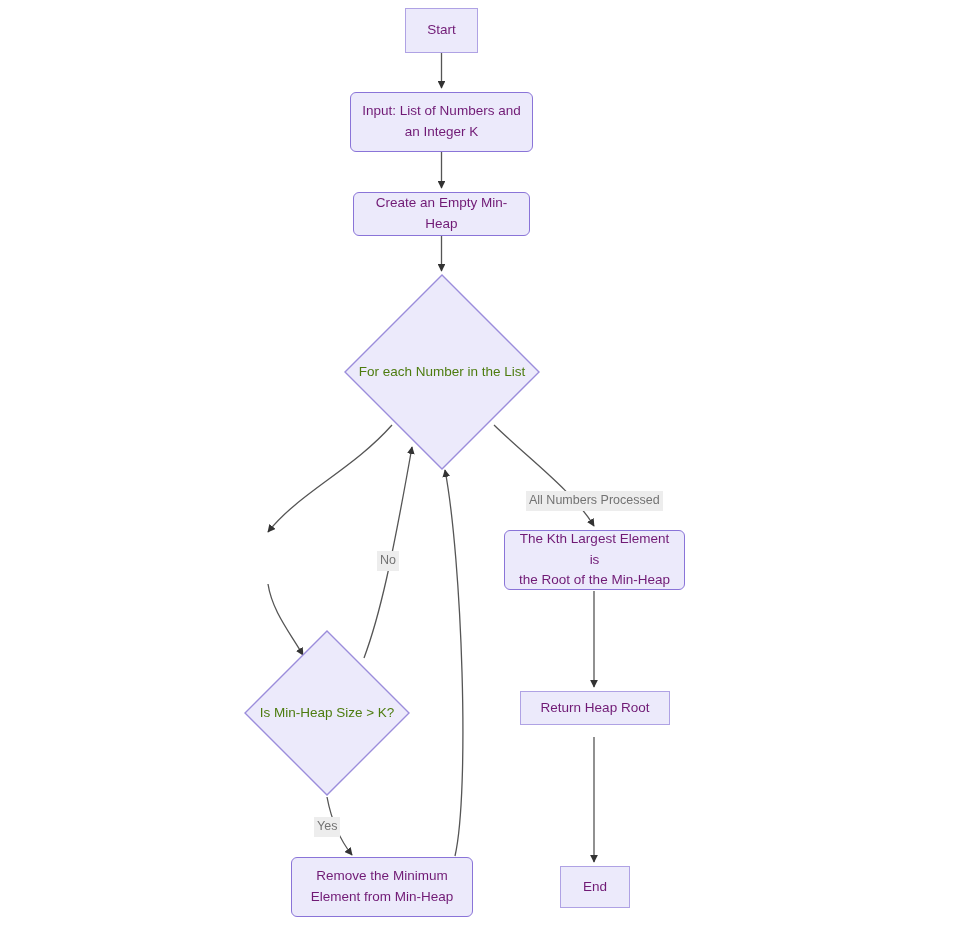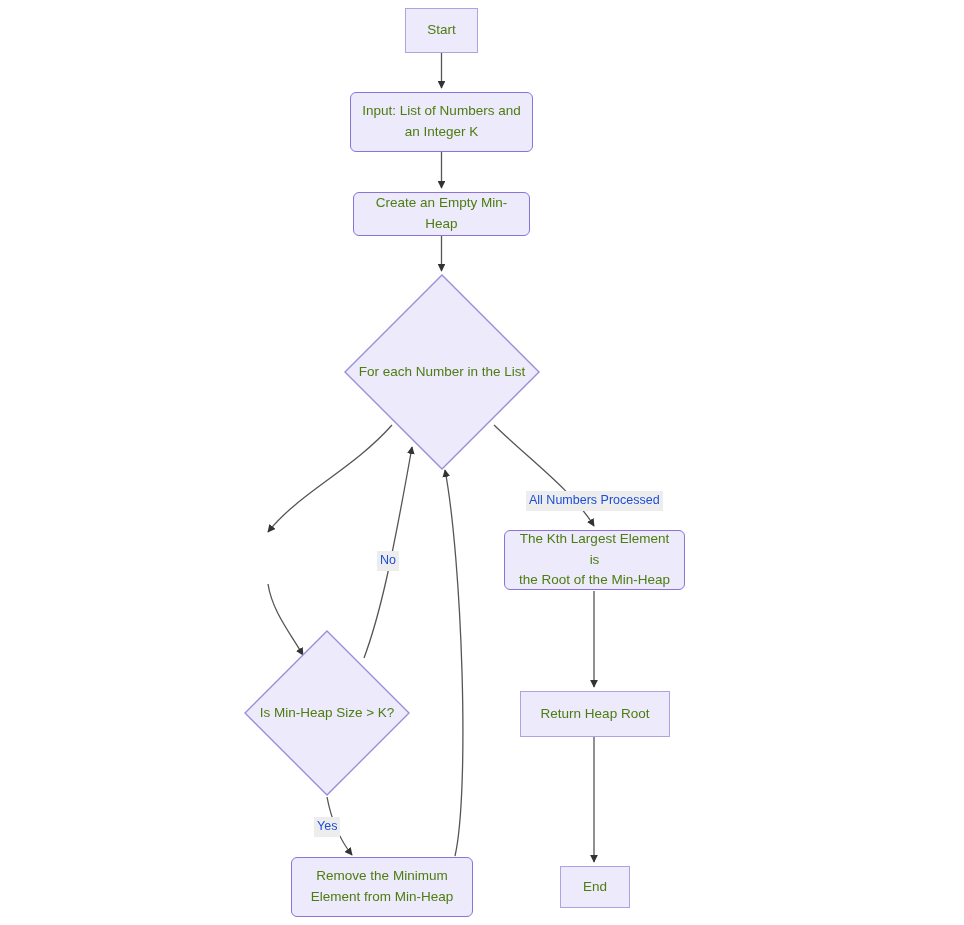--- a/index.html
+++ b/index.html
@@ -27,21 +27,21 @@
     height: 925px;
     pointer-events: none;
   }
   .node {
     position: absolute;
     box-sizing: border-box;
     display: flex;
     align-items: center;
     justify-content: center;
     text-align: center;
-    color: #4d7c0f;
+    color: #701a75;
     font-size: 13.5px;
     line-height: 1.55;
     background: #ECEAFB;
     border: 1px solid #9B8DDB;
     z-index: 2;
   }
   .node.process {
     border: 1.6px solid #8A74D8;
     border-radius: 6px;
   }
@@ -71,21 +71,21 @@
     transform: translateY(-50%);
     text-align: center;
     color: #4d7c0f;
     font-size: 13.5px;
     line-height: 1.5;
     white-space: nowrap;
   }
   .edge-label {
     position: absolute;
     background: #EDEDED;
-    color: #1d4ed8;
+    color: #737373;
     font-size: 12.5px;
     line-height: 1.4;
     padding: 1px 3px;
     white-space: nowrap;
     z-index: 3;
     text-align: center;
   }
 </style>
 </head>
 <body>
@@ -144,21 +144,21 @@
   <div class="node process" style="left:291px; top:857px; width:182px; height:60px;">
     <span class="txt">Remove the Minimum
 Element from Min-Heap</span>
   </div>
 
   <div class="node process" style="left:504px; top:530px; width:181px; height:60px;">
     <span class="txt">The Kth Largest Element is
 the Root of the Min-Heap</span>
   </div>
 
-  <div class="node terminal" style="left:520px; top:691px; width:150px; height:46px;text-align:center;">
+  <div class="node terminal" style="left:520px; top:691px; width:150px; height:34px;text-align:center;">
     <span class="txt">Return Heap Root</span>
   </div>
 
   <div class="node terminal" style="left:560px; top:866px; width:70px; height:42px;">
     <span class="txt">End</span>
   </div>
 
   <div class="edge-label" style="left:526px; top:491px;">All Numbers Processed</div>
 
   <div class="edge-label" style="left:377px; top:551px;">No</div>

